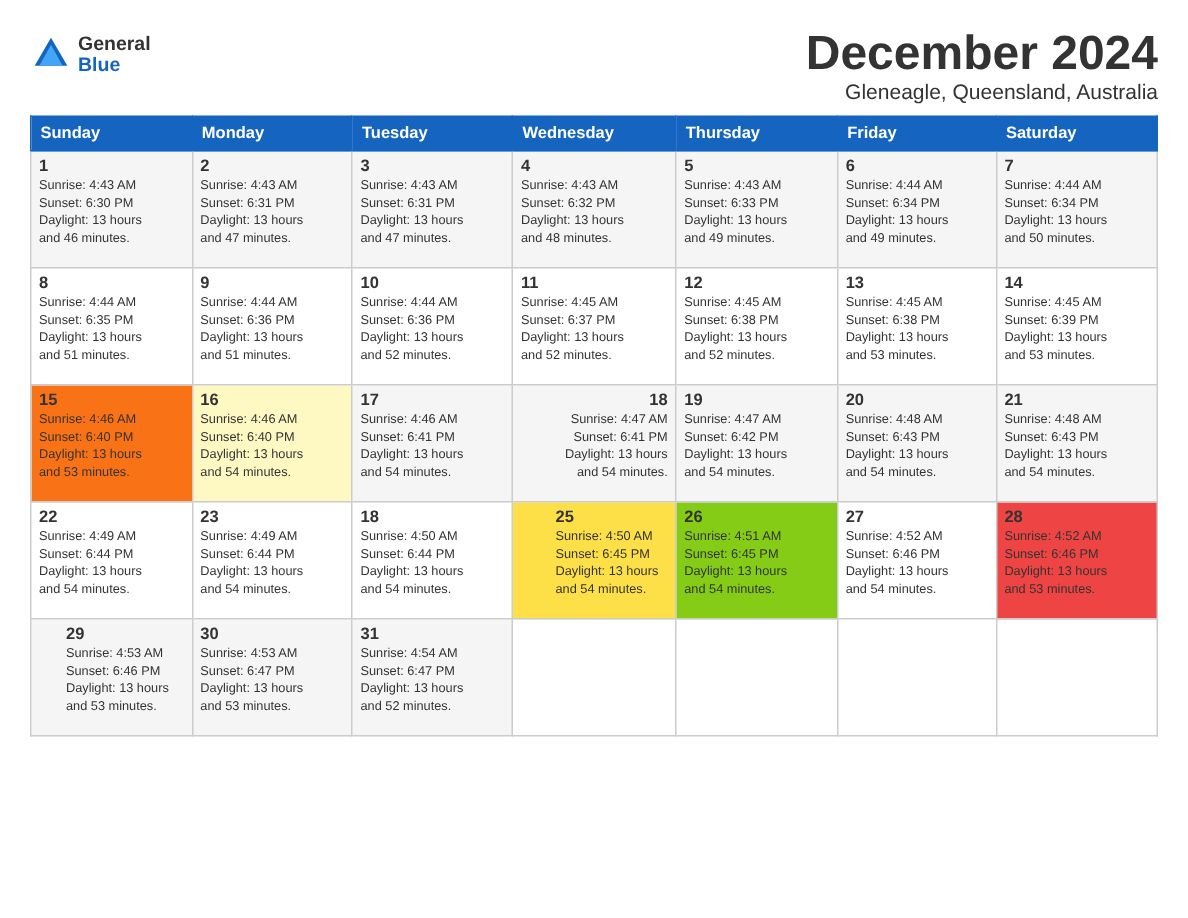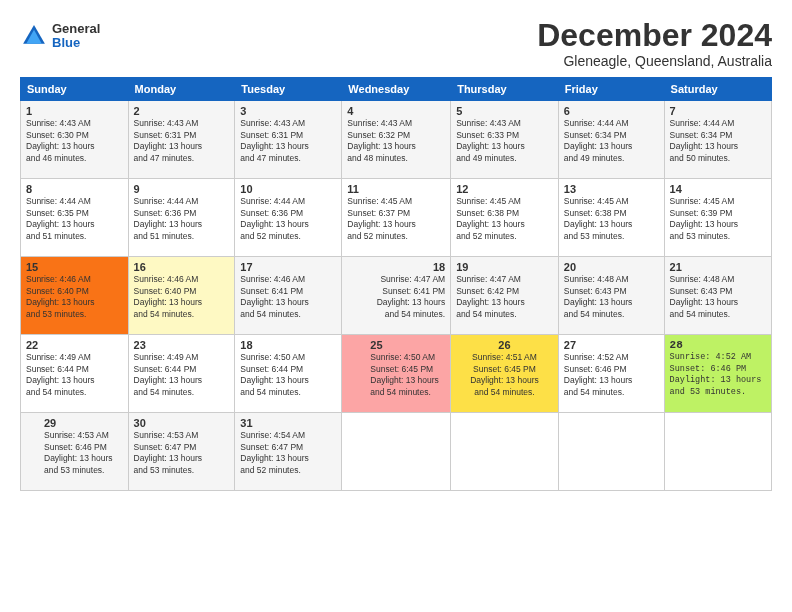--- a/index.html
+++ b/index.html
@@ -228,33 +228,33 @@
           <div class="day-info">Sunrise: 4:49 AM<br>Sunset: 6:44 PM<br>Daylight: 13 hours<br>and 54 minutes.</div>
         </td>
           <td style="background: rgb(255, 255, 255);">
           <span class="day-num">23</span>
           <div class="day-info">Sunrise: 4:49 AM<br>Sunset: 6:44 PM<br>Daylight: 13 hours<br>and 54 minutes.</div>
         </td>
           <td style="background: rgb(255, 255, 255);">
           <span class="day-num">18</span>
           <div class="day-info">Sunrise: 4:50 AM<br>Sunset: 6:44 PM<br>Daylight: 13 hours<br>and 54 minutes.</div>
         </td>
-          <td style="background: #fca5a5; padding-left: 28px;">
+          <td style="background: #fde047; padding-left: 28px;">
           <span class="day-num">25</span>
           <div class="day-info">Sunrise: 4:50 AM<br>Sunset: 6:45 PM<br>Daylight: 13 hours<br>and 54 minutes.</div>
         </td>
-          <td style="background: #fde047; text-align: center;">
+          <td style="background: #84cc16;">
           <span class="day-num">26</span>
           <div class="day-info">Sunrise: 4:51 AM<br>Sunset: 6:45 PM<br>Daylight: 13 hours<br>and 54 minutes.</div>
         </td>
           <td style="background: rgb(255, 255, 255);">
           <span class="day-num">27</span>
           <div class="day-info">Sunrise: 4:52 AM<br>Sunset: 6:46 PM<br>Daylight: 13 hours<br>and 54 minutes.</div>
         </td>
-          <td style="background: #bef264; font-family: Liberation Mono, monospace;">
+          <td style="background: #ef4444;">
           <span class="day-num">28</span>
           <div class="day-info">Sunrise: 4:52 AM<br>Sunset: 6:46 PM<br>Daylight: 13 hours<br>and 53 minutes.</div>
         </td>
         </tr>
         <tr>
           <td style="background: rgb(245, 245, 245); padding-left: 23px;">
           <span class="day-num">29</span>
           <div class="day-info">Sunrise: 4:53 AM<br>Sunset: 6:46 PM<br>Daylight: 13 hours<br>and 53 minutes.</div>
         </td>
           <td style="background: rgb(245, 245, 245);">

